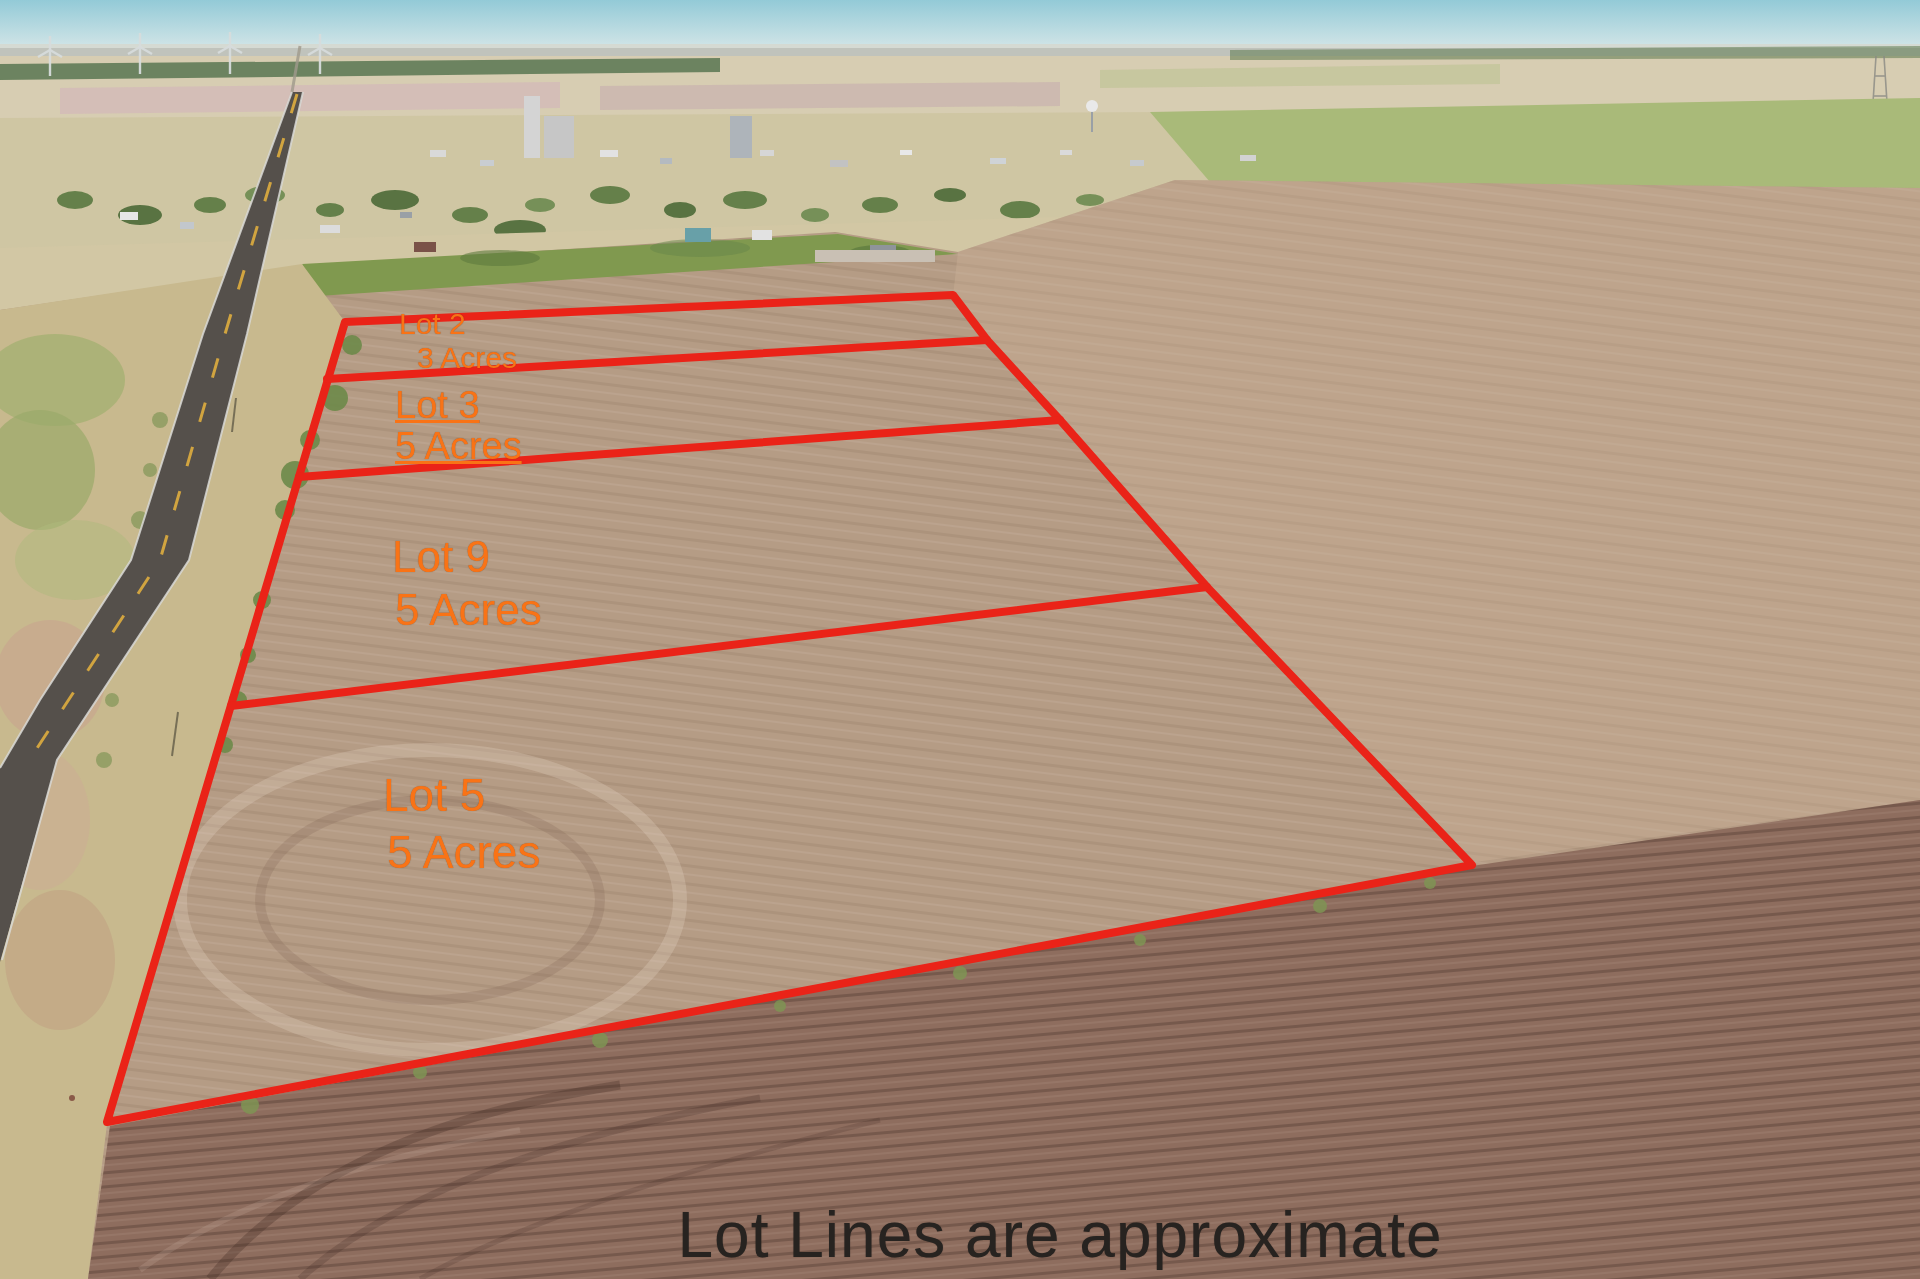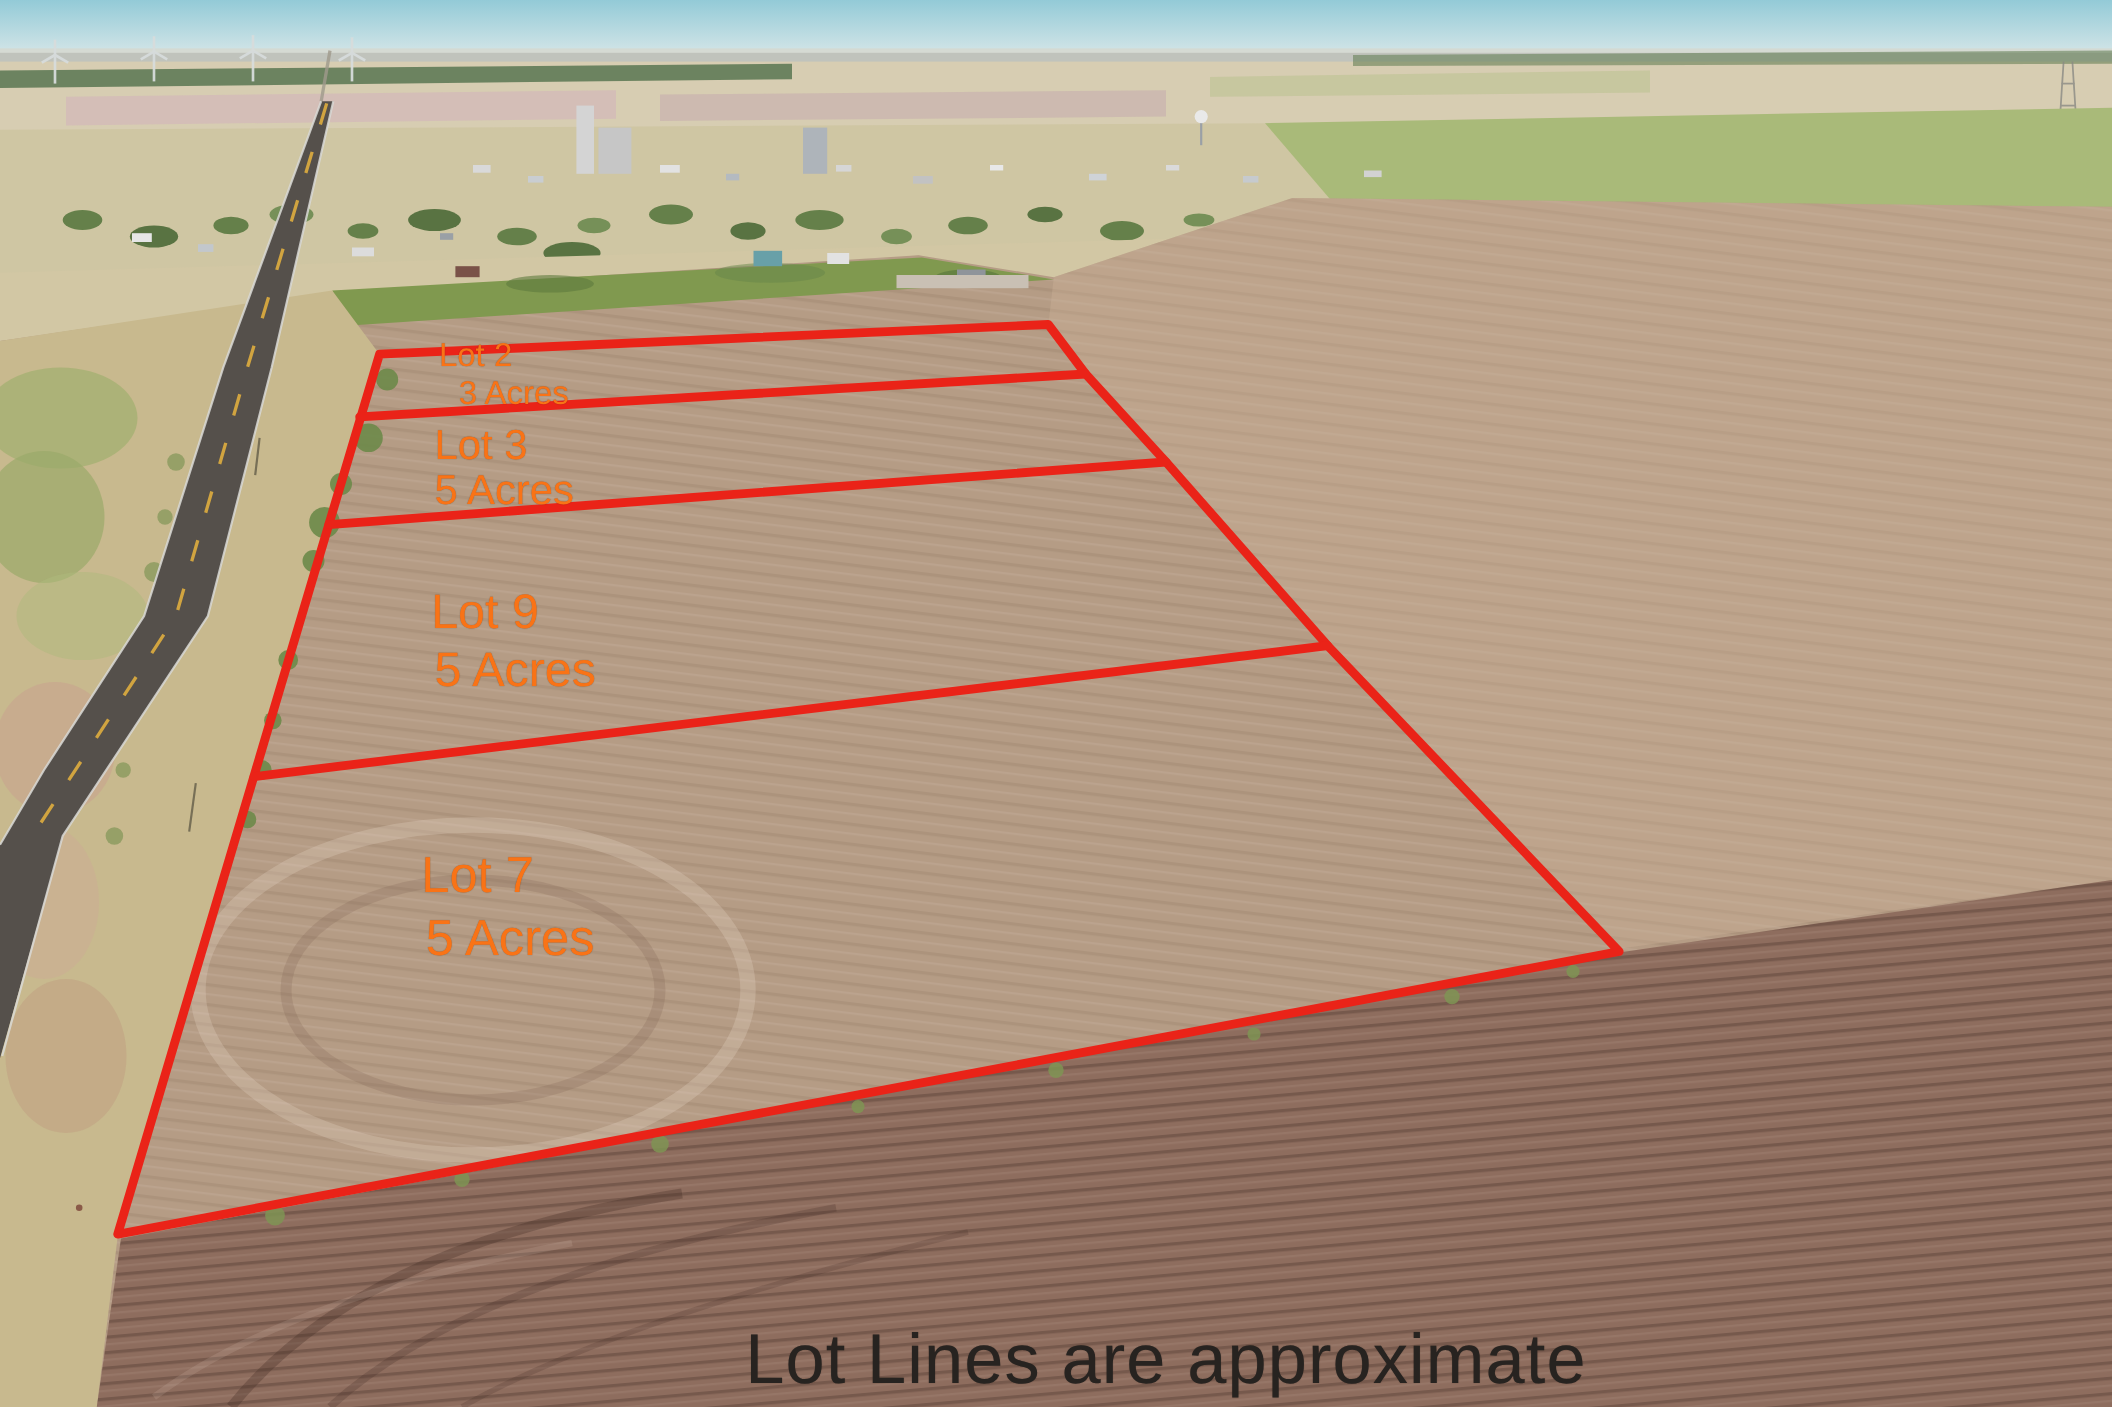--- a/index.html
+++ b/index.html
@@ -4,21 +4,21 @@
 <style>
   html,body{margin:0;padding:0;background:#000;}
   #stage{position:relative;width:1920px;height:1279px;overflow:hidden;
          font-family:"Liberation Sans", sans-serif;}
   #scene-svg{position:absolute;left:0;top:0;width:1920px;height:1279px;display:block;}
   .lot-label{position:absolute;color:#f97316;text-shadow:0 0 1px rgba(40,35,30,.45);
              white-space:nowrap;line-height:1;}
   .lot-label .l2{display:block;}
   #label-lot2{left:399px;top:309px;font-size:30px;}
   #label-lot2 .l2{margin-top:4px;margin-left:18px;}
-  #label-lot3{left:395px;top:386px;font-size:38px;}
+  #label-lot3{left:395px;top:386px;font-size:38px;text-decoration:underline;}
   #label-lot3 .l2{margin-top:3px;}
   #label-lot4{left:392px;top:535px;font-size:44px;}
   #label-lot4 .l2{margin-top:9px;margin-left:3px;}
   #label-lot5{left:383px;top:772px;font-size:46px;}
   #label-lot5 .l2{margin-top:11px;margin-left:4px;}
   #disclaimer{position:absolute;left:595px;top:1182px;width:930px;text-align:center;
               font-size:64px;letter-spacing:1px;color:#272320;
               text-shadow:0 0 1px rgba(30,25,20,.4);margin-top:16px;}
 </style>
 </head>
@@ -227,19 +227,19 @@
 </div>
 <div class="lot-label" id="label-lot3">
   <span class="l1">Lot 3</span>
   <span class="l2">5 Acres</span>
 </div>
 <div class="lot-label" id="label-lot4">
   <span class="l1">Lot 9</span>
   <span class="l2">5 Acres</span>
 </div>
 <div class="lot-label" id="label-lot5">
-  <span class="l1">Lot 7</span>
+  <span class="l1">Lot 5</span>
   <span class="l2">5 Acres</span>
 </div>
 
 <div id="disclaimer">Lot Lines are approximate</div>
 
 </div>
 
 </body></html>

